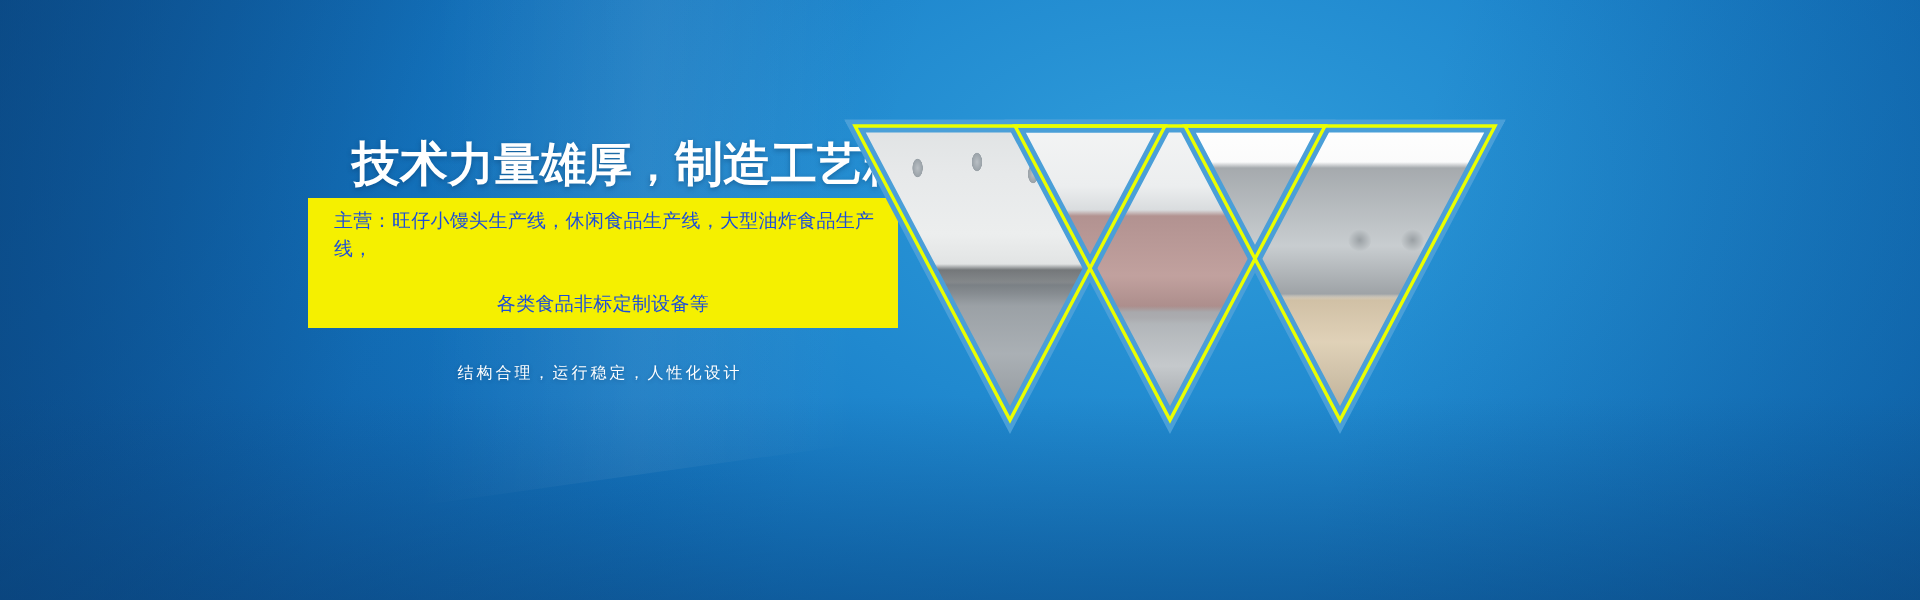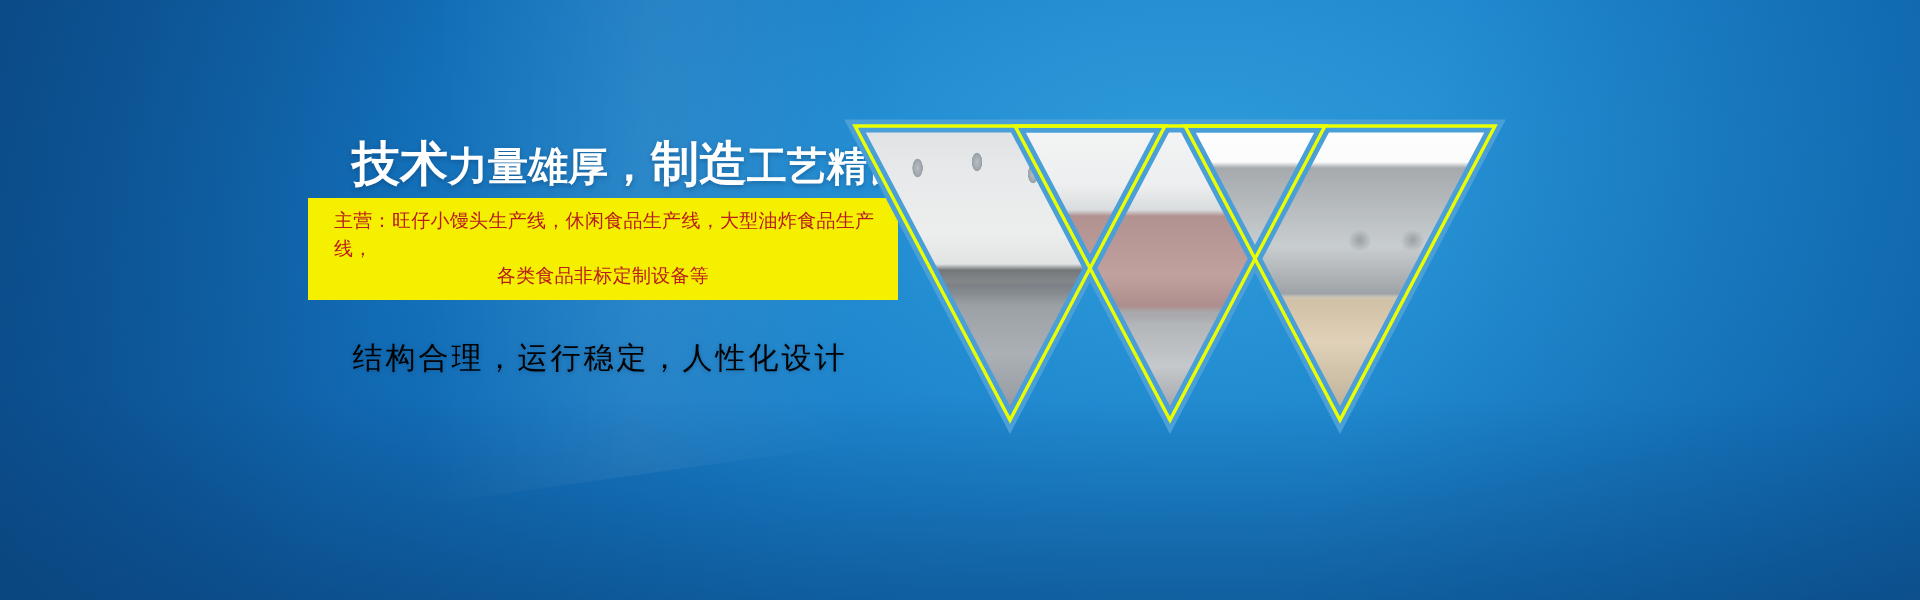--- a/index.html
+++ b/index.html
@@ -37,46 +37,46 @@
   .headline{
     white-space:nowrap;
     color:#ffffff;
     font-weight:bold;
     letter-spacing:1px;
     line-height:1;
     margin:0 0 8px 52px;
     text-shadow:0 2px 5px rgba(0,40,80,.35);
   }
   .headline .big{font-size:48px;font-weight:bold;letter-spacing:0px;}
-  .headline .small{font-size:40px;font-weight:bold;letter-spacing:0px;font-family:Liberation Serif, serif;}
+  .headline .small{font-size:46px;font-weight:bold;letter-spacing:0px;font-family:Liberation Serif, serif;}
   .headline .comma{font-size:42px;font-weight:bold;}
 
   .highlight{
     background:#f5f000;
-    color:#b91c1c;
+    color:#1d4ed8;
     width:590px;
     margin:10px 0 0 8px;
     padding:9px 10px 10px 10px;
     box-sizing:border-box;
     text-align:center;
     font-size:19px;
     line-height:1.45;
     letter-spacing:.3px;
   }
   .highlight .l1{display:block;text-align:left;padding-left:16px;}
-  .highlight .l2{display:block;text-align:center;}
+  .highlight .l2{display:block;text-align:center;margin-top:28px;}
 
   .subs{
     margin:30px 0 0 0;
     text-align:center;
     width:600px;
   }
   .subs .sub{
-    color:#000000;
-    font-size:30px;
+    color:#ffffff;
+    font-size:16px;
     letter-spacing:3px;
     line-height:1.85;
     text-shadow:0 1px 4px rgba(0,40,80,.3);
   }
 
   
   .collage{
     position:absolute;left:845px;top:100px;width:700px;height:340px;
   }
   .tri{

